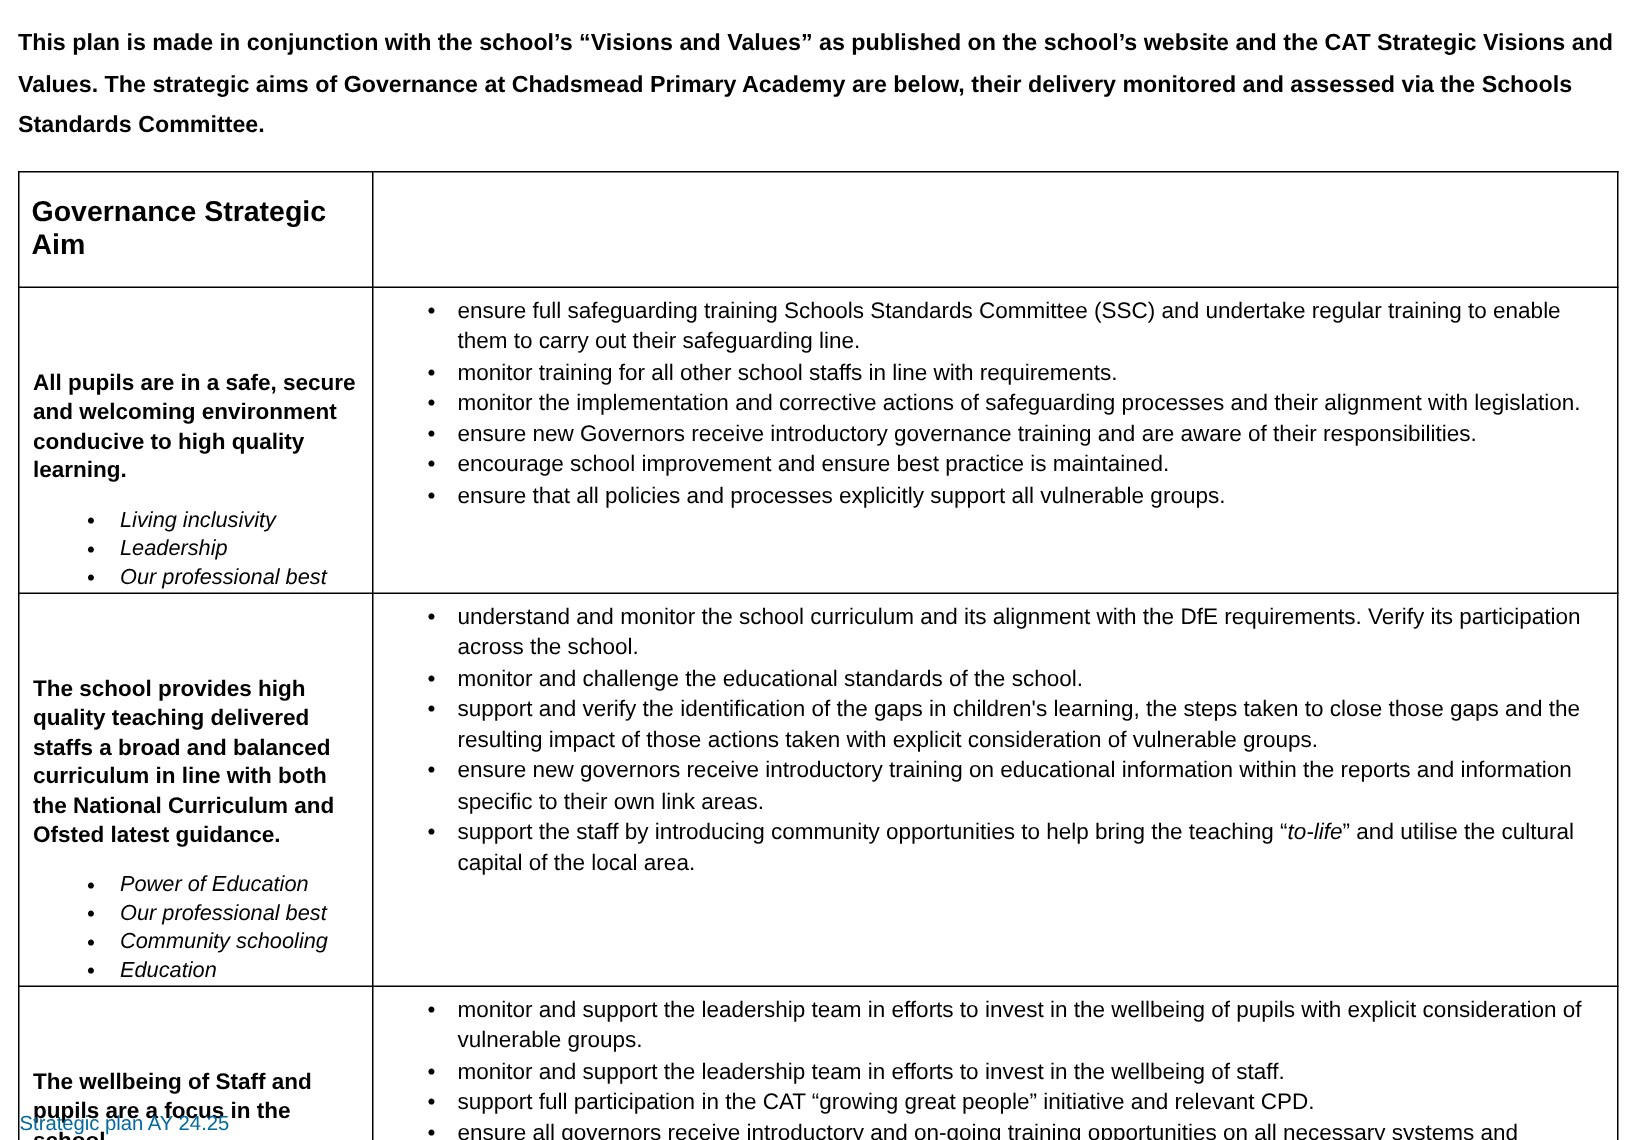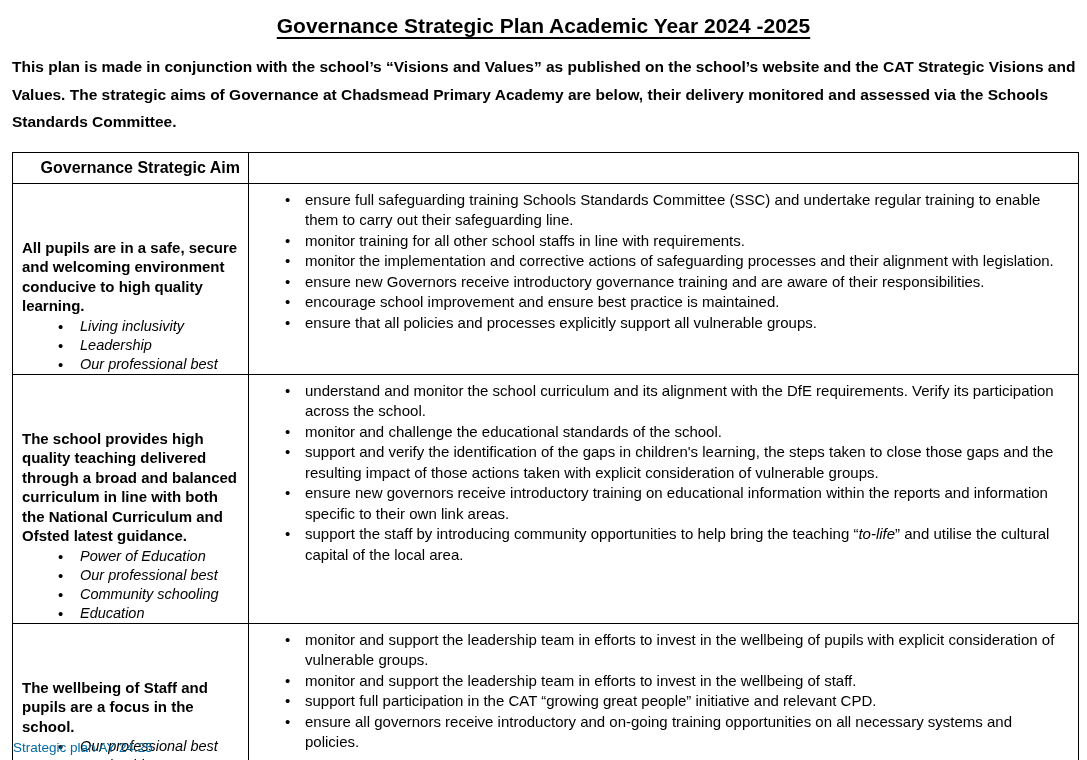--- a/index.html
+++ b/index.html
@@ -45,38 +45,37 @@
   }
   table.plan td {
     border: 1.5px solid #000000;
     vertical-align: top;
   }
   col.c-aim { width: 236px; }
   col.c-actions { width: 830px; }
 
   thead td { height: 25px; }
   .header-aim {
-    font-size: 16px;
+    font-size: 19px;
     font-weight: bold;
-    padding: 6px 8px;
-    text-align: right;
+    padding: 16px 8px;
   }
 
   tbody tr:nth-child(1) td { height: 163px; }
   tbody tr:nth-child(2) td { height: 210px; }
   tbody tr:nth-child(3) td { height: 144px; }
 
   td.aim-cell { padding: 6px 8px 0 9px; }
   .aim-text {
     font-size: 15px;
     font-weight: bold;
     line-height: 19.5px;
     margin-top: 48px;
   }
-  ul.values { list-style: none; margin-top: 1px; }
+  ul.values { list-style: none; margin-top: 14px; }
   ul.values li {
     position: relative;
     padding-left: 58px;
     font-style: italic;
     font-size: 14.5px;
     line-height: 19px;
   }
   ul.values li::before {
     content: "\2022";
     position: absolute;
@@ -108,21 +107,20 @@
     top: 726px;
     font-size: 13.5px;
     color: #0369a1;
   }
 </style>
 </head>
 <body>
 
 <div class="page">
 
-  <h1 class="doc-title"><span>Governance Strategic Plan Academic Year 2024 -2025</span></h1>
 
   <p class="intro"><span>This plan is made in conjunction with the school’s “Visions and Values” as published on the school’s website and the CAT Strategic Visions and Values. The strategic aims of </span><span class="u">Governance </span><span>at Chadsmead Primary Academy are below, their delivery monitored and assessed via the Schools Standards Committee.</span></p>
 
   <table class="plan">
     <colgroup>
         <col class="c-aim">
         <col class="c-actions">
       </colgroup>
     <thead>
       <tr>
@@ -146,21 +144,21 @@
               <li><span>monitor training for all other school staffs in line with requirements.</span></li>
               <li><span>monitor the implementation and corrective actions of safeguarding processes and their alignment with legislation.</span></li>
               <li><span>ensure new Governors receive introductory governance training and are aware of their responsibilities.</span></li>
               <li><span>encourage school improvement and ensure best practice is maintained.</span></li>
               <li><span>ensure that all policies and processes explicitly support all vulnerable groups.</span></li>
             </ul>
           </td>
         </tr>
         <tr>
           <td class="aim-cell">
-            <div class="aim-text">The school provides high quality teaching delivered through a broad and balanced curriculum in line with both the National Curriculum and Ofsted latest guidance.</div>
+            <div class="aim-text">The school provides high quality teaching delivered staffs a broad and balanced curriculum in line with both the National Curriculum and Ofsted latest guidance.</div>
             <ul class="values">
               <li>Power of Education</li>
               <li>Our professional best</li>
               <li>Community schooling</li>
               <li>Education</li>
             </ul>
           </td>
           <td class="actions-cell">
             <ul class="actions">
               <li><span>understand and monitor the school curriculum and its alignment with the DfE requirements. Verify its participation across the school.</span></li>

